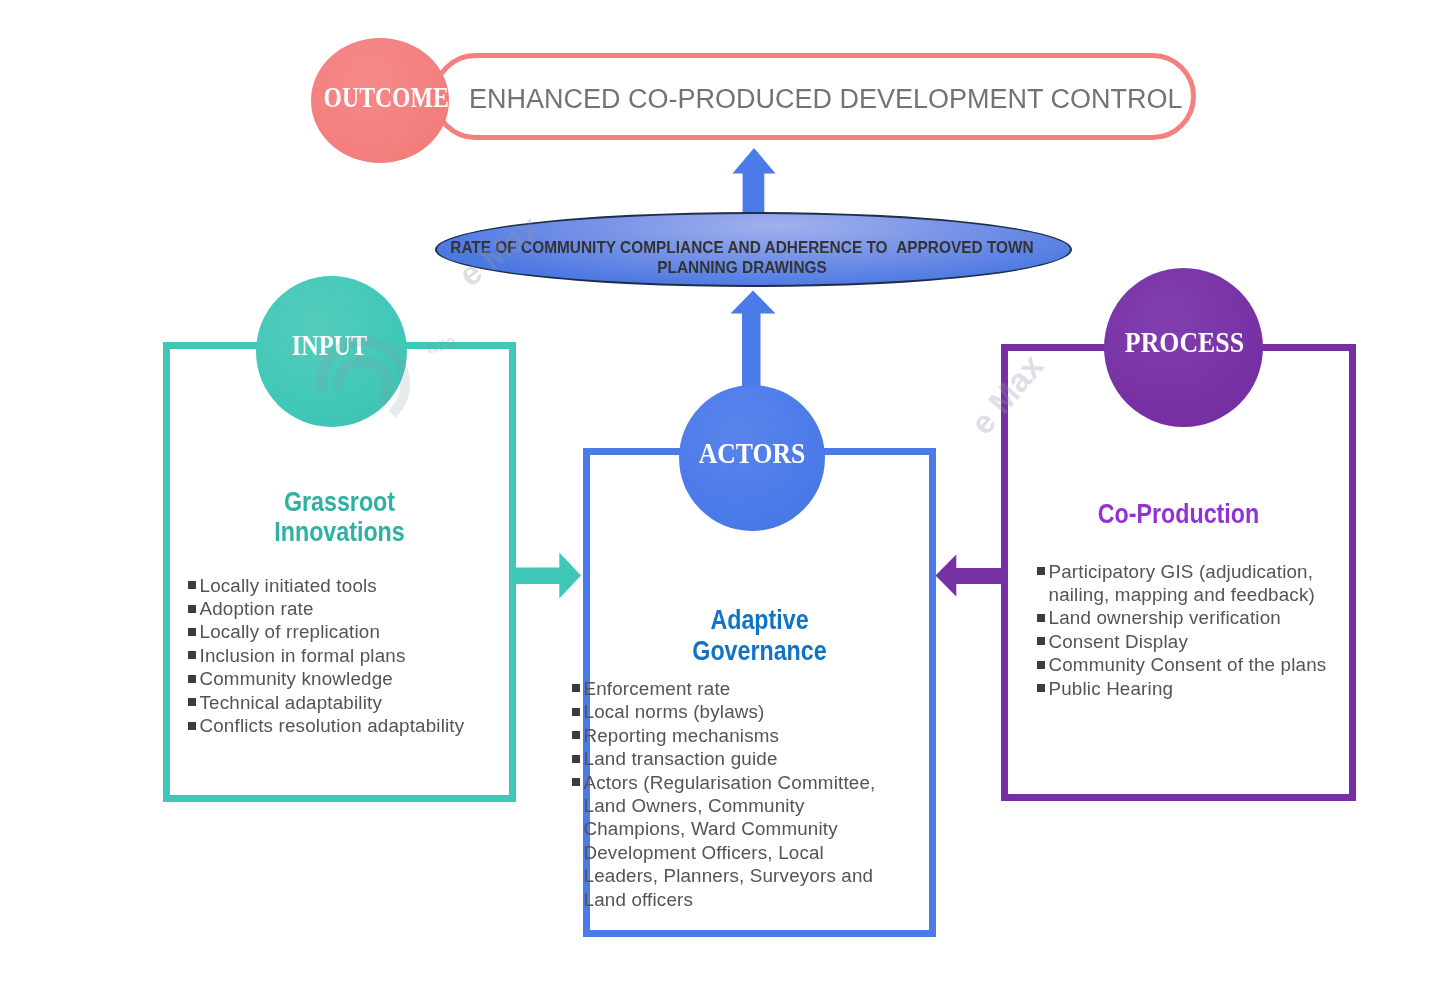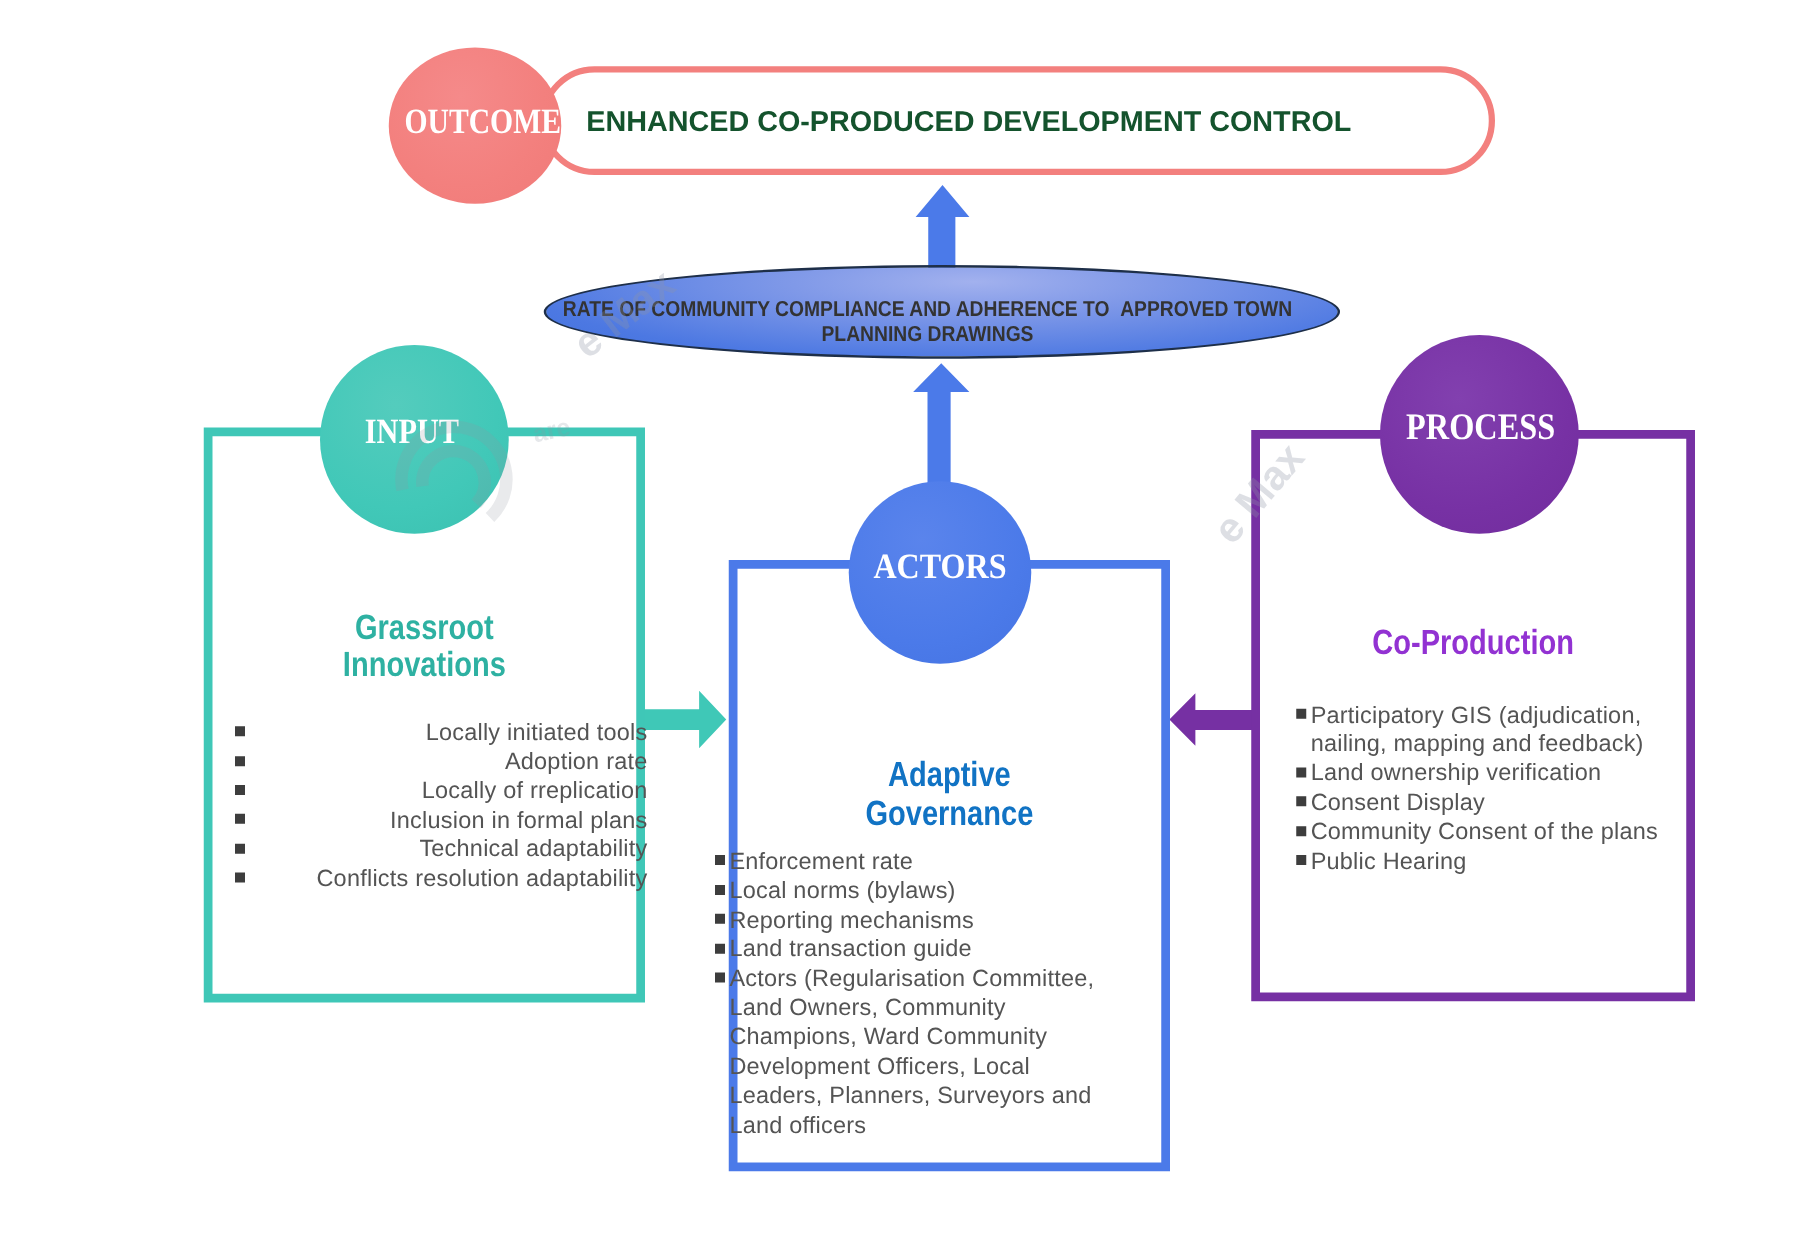--- a/index.html
+++ b/index.html
@@ -9,21 +9,21 @@
   .serifcap{font-family:"Liberation Serif",serif;font-weight:bold;color:#fff;}
   .list{font-size:18.8px;line-height:23.4px;color:#545454;letter-spacing:0.18px;}
   .li{position:relative;padding-left:11.5px;}
   .li::before{content:"";position:absolute;left:0;top:7.6px;width:8px;height:8px;background:#3d3d3d;}
 </style>
 </head>
 <body>
 <div id="canvas">
 
   <div class="abs" style="left:432px;top:53px;width:754px;height:77px;border:5px solid #F3807E;border-radius:44px;"></div>
-  <div class="abs" style="left:469px;top:84px;font-weight:bold;font-size:23px;color:#14532d;white-space:nowrap;transform-origin:left center;" id="pilltext">ENHANCED CO-PRODUCED DEVELOPMENT CONTROL</div>
+  <div class="abs" style="left:469px;top:84px;font-weight:normal;font-size:27px;color:#737373;white-space:nowrap;transform-origin:left center;" id="pilltext">ENHANCED CO-PRODUCED DEVELOPMENT CONTROL</div>
 
   <div class="abs" style="left:311px;top:38px;width:138px;height:125px;border-radius:50%;background:radial-gradient(ellipse at 42% 32%, #F58A8A 0%, #F3807E 58%, #F07A78 100%);"></div>
   <div class="abs serifcap" style="left:312px;top:81.6px;width:138px;text-align:center;font-size:28.5px;transform:scaleX(0.832);">OUTCOME</div>
 
   <svg class="abs" style="left:0;top:0;" width="1441" height="1000" viewBox="0 0 1441 1000">
 
     <polygon fill="#4B7AE9" points="754,148 775.5,173.5 764.3,173.5 764.3,216 742.6,216 742.6,173.5 732.5,173.5"></polygon>
 
     <polygon fill="#4B7AE9" points="753,290.5 775.5,313.6 760.5,313.6 760.5,390 742,390 742,313.6 730.5,313.6"></polygon>
 
@@ -32,25 +32,26 @@
     <polygon fill="#7630A3" points="1004,568 956.3,568 956.3,554.5 935.5,575.5 956.3,596.5 956.3,584 1004,584"></polygon>
   </svg>
 
   <div class="abs" style="left:435px;top:212px;width:637px;height:75px;border-radius:50%;border:2.5px solid #1E2F49;box-sizing:border-box;background:radial-gradient(ellipse at 54% 16%, #A2B1EE 0%, #8099E8 30%, #4C78E2 75%, #4171DD 100%);"></div>
   <div class="abs" id="elltext" style="left:392px;top:236.9px;width:700px;text-align:center;font-weight:bold;font-size:17.3px;line-height:20px;color:#333;white-space:nowrap;transform:scaleX(0.892);transform-origin:50% 50%;">RATE OF COMMUNITY COMPLIANCE AND ADHERENCE TO&nbsp;&nbsp;APPROVED TOWN<br>PLANNING DRAWINGS</div>
 
   <div class="abs" style="left:163px;top:342px;width:339px;height:446px;border:7px solid #3FC7B7;"></div>
   <div class="abs" style="left:256px;top:276px;width:151px;height:151px;border-radius:50%;background:radial-gradient(circle at 40% 32%, #54ccbd 0%, #41C8B8 60%, #3bc0b0 100%);"></div>
   <div class="abs serifcap" style="left:254px;top:329.5px;width:151px;text-align:center;font-size:28.5px;transform:scaleX(0.851);">INPUT</div>
   <div class="abs" style="left:163px;top:487.3px;width:353px;text-align:center;font-weight:bold;font-size:28px;line-height:30px;color:#2EB1A2;transform:scaleX(0.83);">Grassroot<br>Innovations</div>
-  <div class="abs list" style="left:188px;top:573.6px;width:330px;text-align:right;">
+  <div class="abs list" style="left:188px;top:573.6px;width:330px;">
     <div class="li">Locally initiated tools</div>
     <div class="li">Adoption rate</div>
     <div class="li">Locally of rreplication</div>
     <div class="li">Inclusion in formal plans</div>
+    <div class="li">Community knowledge</div>
     <div class="li">Technical adaptability</div>
     <div class="li">Conflicts resolution adaptability</div>
   </div>
 
   <div class="abs" style="left:583px;top:448px;width:339px;height:475px;border:7px solid #4B7AE9;"></div>
   <div class="abs" style="left:679px;top:385px;width:146px;height:146px;border-radius:50%;background:radial-gradient(circle at 40% 32%, #5a84ec 0%, #4B7AE9 62%, #4573e2 100%);"></div>
   <div class="abs serifcap" style="left:679px;top:437.8px;width:146px;text-align:center;font-size:28.5px;transform:scaleX(0.90);">ACTORS</div>
   <div class="abs" style="left:583px;top:604px;width:353px;text-align:center;font-weight:bold;font-size:28px;line-height:31px;color:#1173C4;transform:scaleX(0.83);">Adaptive<br>Governance</div>
   <div class="abs list" style="left:572px;top:676.9px;width:330px;">
     <div class="li">Enforcement rate</div>

